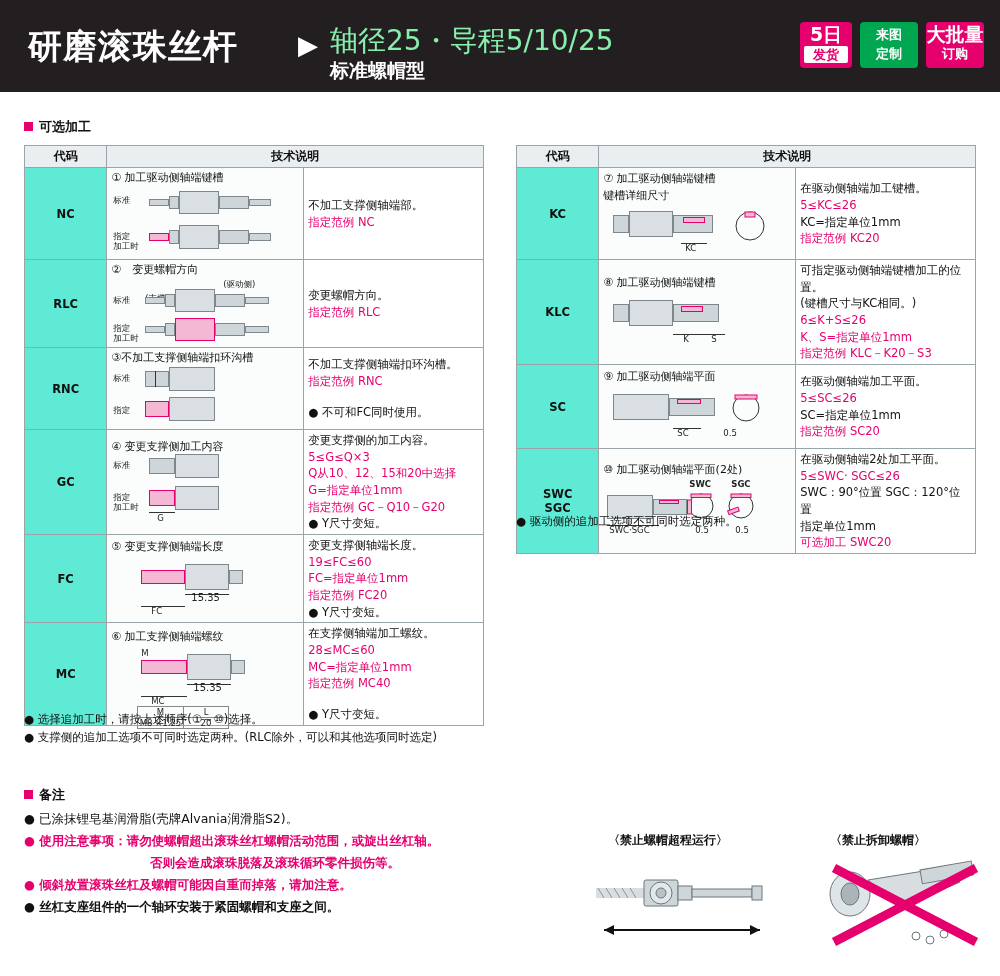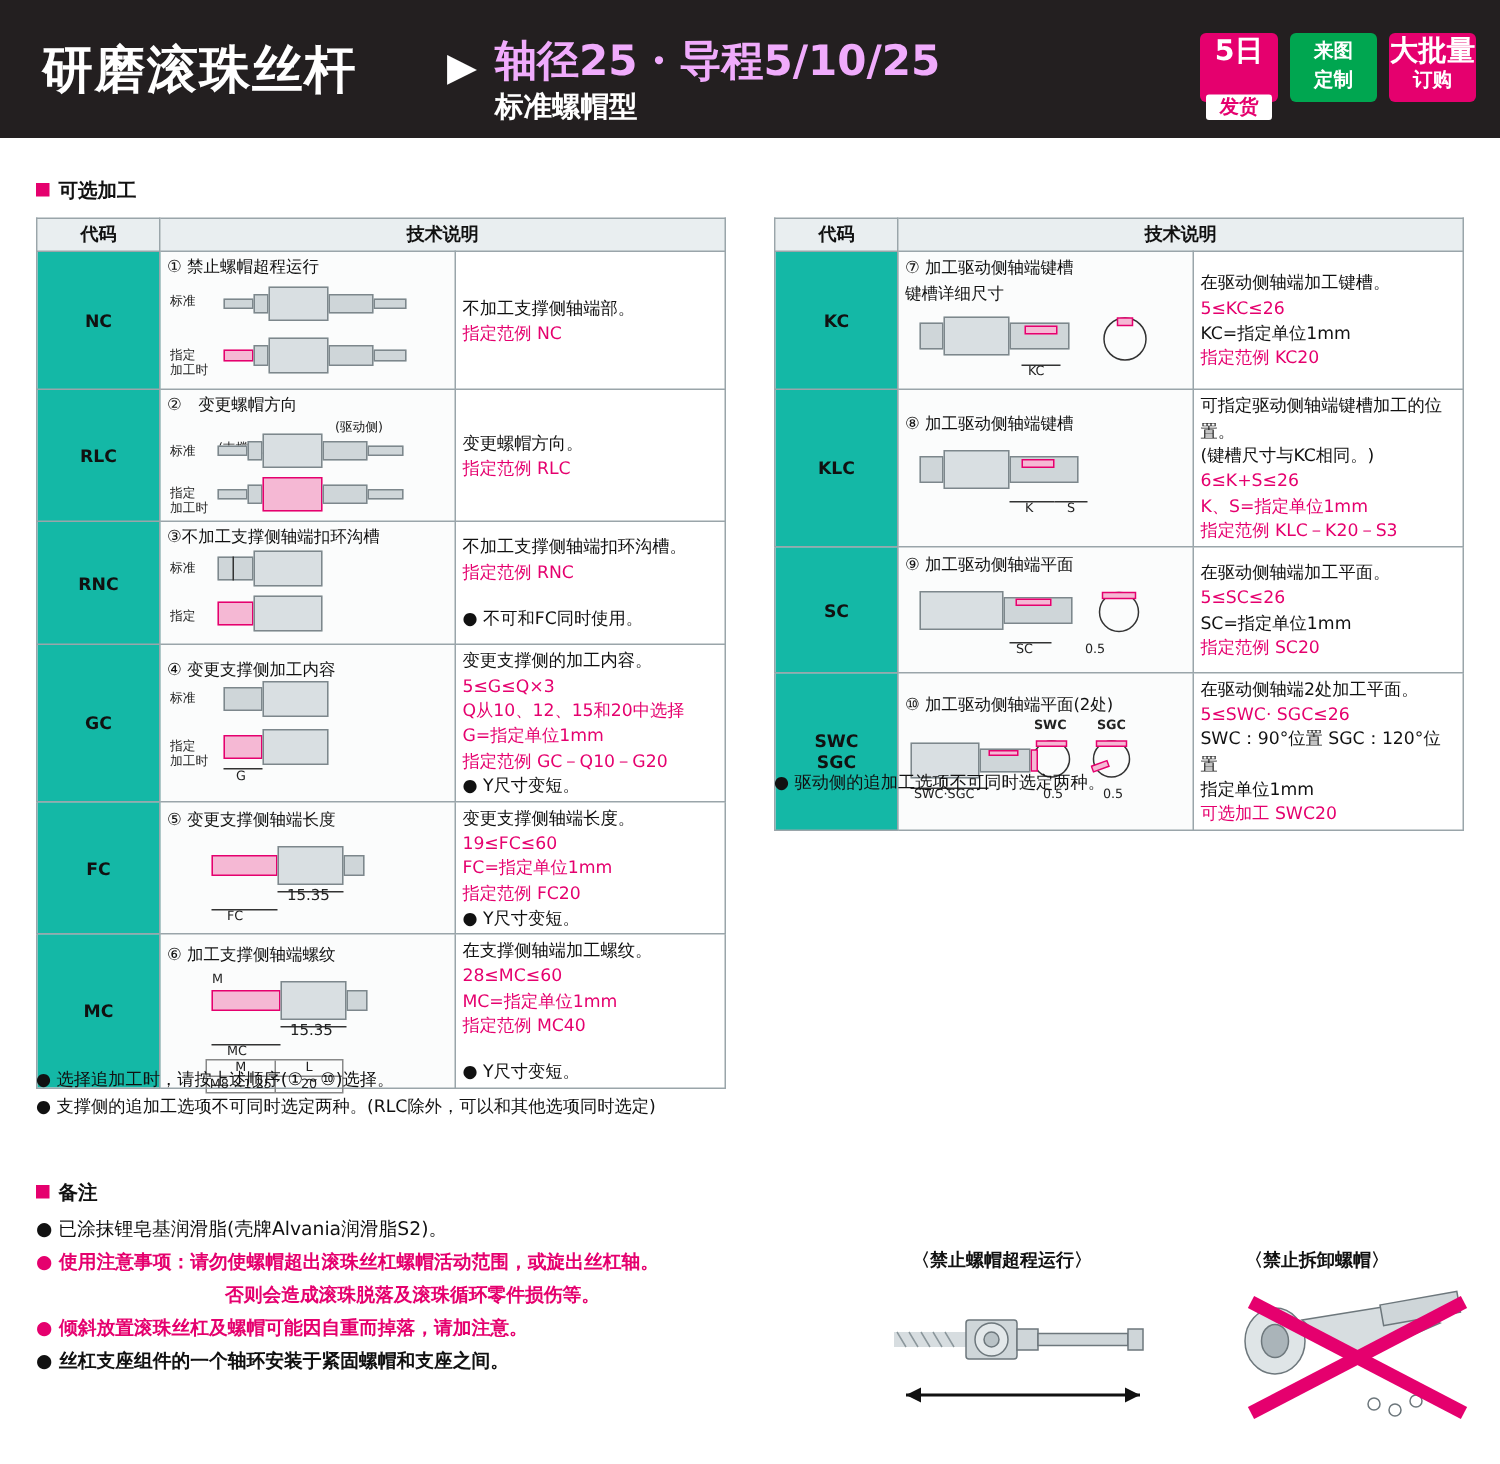--- a/index.html
+++ b/index.html
@@ -22,36 +22,36 @@
     position:absolute; left:28px; top:24px;
     font-size:34px; font-weight:bold; letter-spacing:1px;
     color:#ffffff;
   }
   .hdr-arrow {
     position:absolute; left:298px; top:30px;
     font-size:26px; color:#ffffff;
   }
   .hdr-sub1 {
     position:absolute; left:330px; top:22px;
-    font-size:28px; font-weight:bold; color:#f0abfc;
+    font-size:28px; font-weight:normal; color:#86efac;
   }
   .hdr-sub2 {
     position:absolute; left:330px; top:58px;
     font-size:19px; font-weight:bold; color:#ffffff;
   }
   .badge {
     position:absolute; top:22px; height:46px; border-radius:4px;
     color:#fff; font-weight:bold; text-align:center;
   }
   .badge-days {
     left:800px; width:52px; background:#e5006e;
     padding-top:2px;
   }
   .badge-days .b1 { font-size:19px; line-height:21px; }
-  .badge-days .b2 { font-size:13px; line-height:17px; background:#fff; color:#e5006e; margin:18px 4px 0; border-radius:2px;}
+  .badge-days .b2 { font-size:13px; line-height:17px; background:#fff; color:#e5006e; margin:1px 4px 0; border-radius:2px;}
   .badge-green {
     left:860px; width:58px; background:#00a650; padding-top:3px;
   }
   .badge-green .b1 { font-size:13px; line-height:19px;}
   .badge-green .b2 { font-size:13px; line-height:19px;}
   .badge-pink2 {
     left:926px; width:58px; background:#e5006e; padding-top:3px;
   }
   .badge-pink2 .b1 { font-size:19px; line-height:19px;}
   .badge-pink2 .b2 { font-size:13px; line-height:19px;}
@@ -78,21 +78,21 @@
     text-align:center;
   }
   table.opt td {
     border:1px solid #9aa5aa;
     vertical-align:middle;
     font-size:11.5px;
     padding:2px 4px;
   }
   td.code {
     text-align:center; font-weight:bold; font-size:14px; width:76px;
-    background:#14b8a6;
+    background:#5eead4;
   }
   td.fig { width:182px; padding:3px; background:#fbfcfc; }
   td.desc { width:166px; line-height:1.45; font-size:11.5px; }
   .pink { color:#e5006e; }
   .fig-title { font-size:11px; margin-bottom:2px; }
 
   
   .dwg { position:relative; width:100%; }
   .lbl { position:absolute; font-size:8.5px; color:#222; white-space:nowrap; }
   .shaft { position:absolute; background:#cfd6d9; border:1px solid #7d878c; }
@@ -141,21 +141,21 @@
 <table class="opt" style="left:24px; top:145px; width:460px;">
   <tbody>
       <tr>
     <th style="width:76px;">代码</th>
     <th colspan="2">技术说明</th>
   </tr>
 
   <tr style="height:92px;">
     <td class="code">NC</td>
     <td class="fig">
-      <div class="fig-title">① 禁止螺帽超程运行</div>
+      <div class="fig-title">① 加工驱动侧轴端键槽</div>
       <div class="dwg" style="height:70px;">
         <span class="lbl" style="left:2px; top:8px;">标准</span>
         <div class="shaft" style="left:38px; top:12px; width:20px; height:7px;"></div>
         <div class="shaft" style="left:58px; top:9px; width:10px; height:13px;"></div>
         <div class="nut" style="left:68px; top:4px; width:40px; height:23px;"></div>
         <div class="shaft" style="left:108px; top:9px; width:30px; height:13px;"></div>
         <div class="shaft" style="left:138px; top:12px; width:22px; height:7px;"></div>
 
         <span class="lbl" style="left:2px; top:44px;">指定</span>
         <span class="lbl" style="left:2px; top:54px;">加工时</span>

